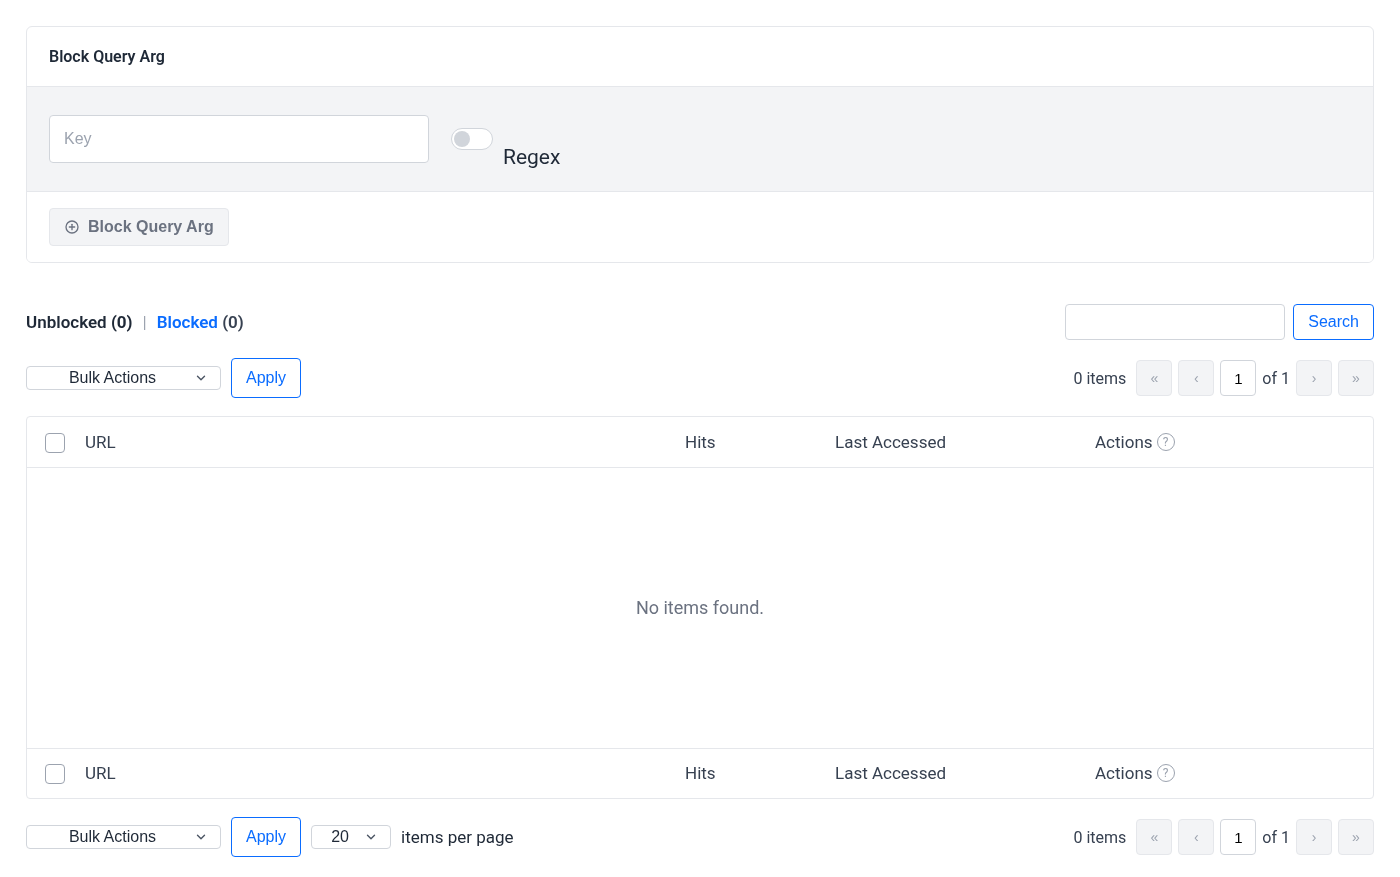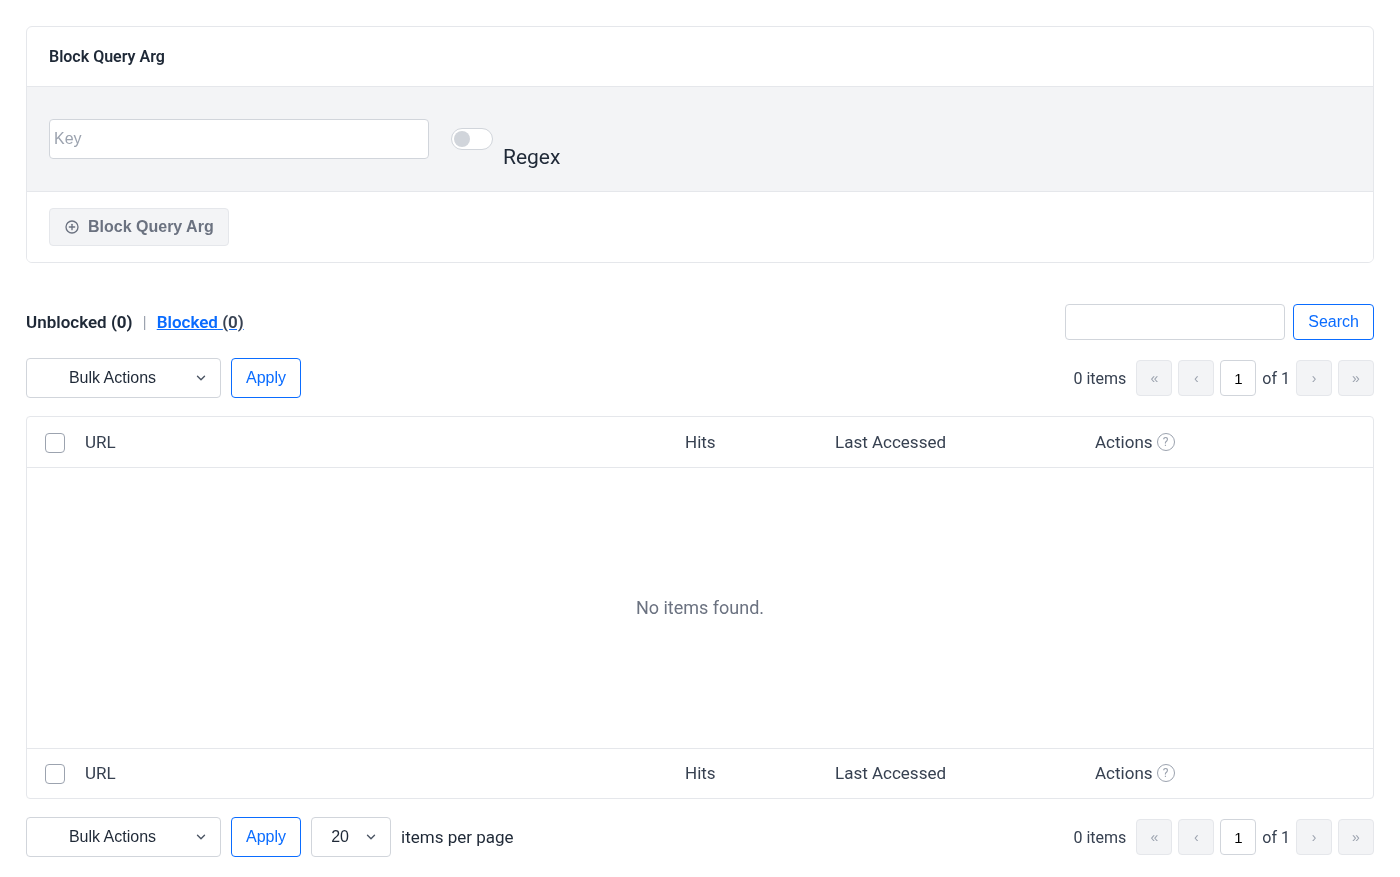--- a/index.html
+++ b/index.html
@@ -41,24 +41,24 @@
     gap:22px;
     border-top:1px solid var(--border-light);
     border-bottom:1px solid var(--border-light);
   }
   .card-footer{
     padding:16px 22px;
     background:#fff;
   }
   .inp{
     width:100%;
-    height:40px;
+    height:48px;
     border:1px solid var(--border);
     border-radius:4px;
-    padding:0 4px;
+    padding:0 14px;
     font-size:16px;
     color:var(--text);
     background:#fff;
   }
   .inp::placeholder{color:#9ca3af;}
   .key-input{flex:0 0 380px;}
   .values-input-wrap{
     flex:1 1 auto;
     position:relative;
   }
@@ -90,32 +90,32 @@
   }
   .btn-muted{
     background:#f3f4f6;color:#6b7280;border-color:var(--border-light);
     font-weight:600;
   }
   .btn-outline-blue{
     border-color:var(--btn-blue);color:var(--btn-blue);background:#fff;
   }
   .btn-select{
     color:#1f2937;
-    padding-right:36px;position:relative;height:40px;
+    padding-right:36px;position:relative;height:24px;
   }
   .btn-select .chev{position:absolute;right:12px;top:50%;transform:translateY(-50%);color:#4b5563;}
 
   .tabs-row{
     margin-top:41px;
     display:flex;align-items:center;justify-content:space-between;
   }
   .tabs{display:flex;align-items:center;gap:10px;font-size:17px;font-weight:600;}
   .tab-link{color:#1f2937;}
   .tab-link .count{font-weight:700;}
-  .tab-link.active{color:var(--link);text-decoration:underline;}
+  .tab-link.active{color:var(--link);}
   .tab-link.active .count{color:#374151;font-weight:600;}
   .sep{color:#9ca3af;font-weight:400;}
 
   .search-row{display:flex;gap:8px;align-items:center;}
   .search-input{
     width:220px;height:36px;border:1px solid var(--border);border-radius:4px;
     background:#fff;padding:0 10px;font-size:15px;
   }
 
   .bulk-row{margin-top:18px;display:flex;align-items:center;justify-content:space-between;}

